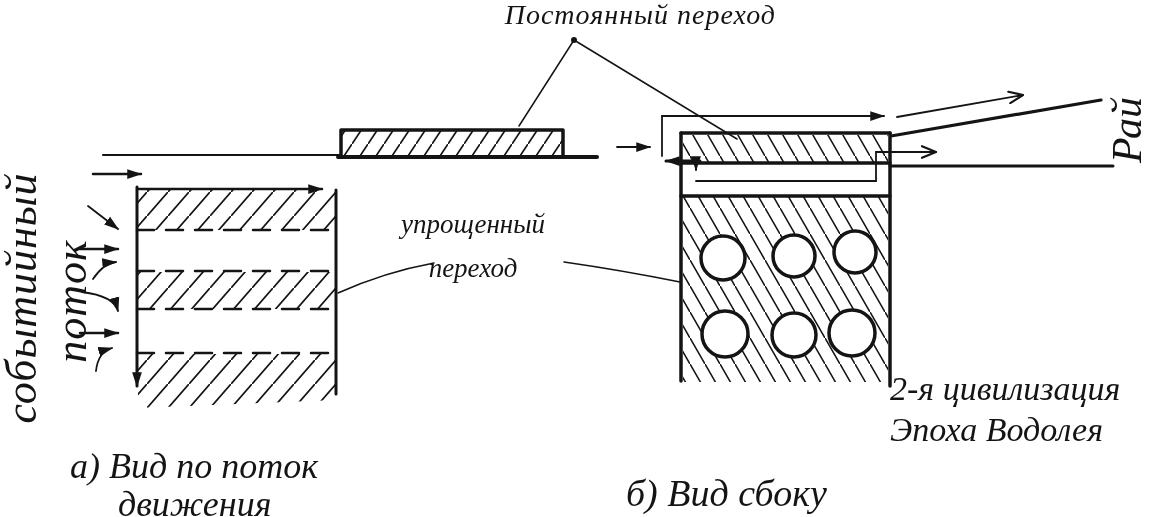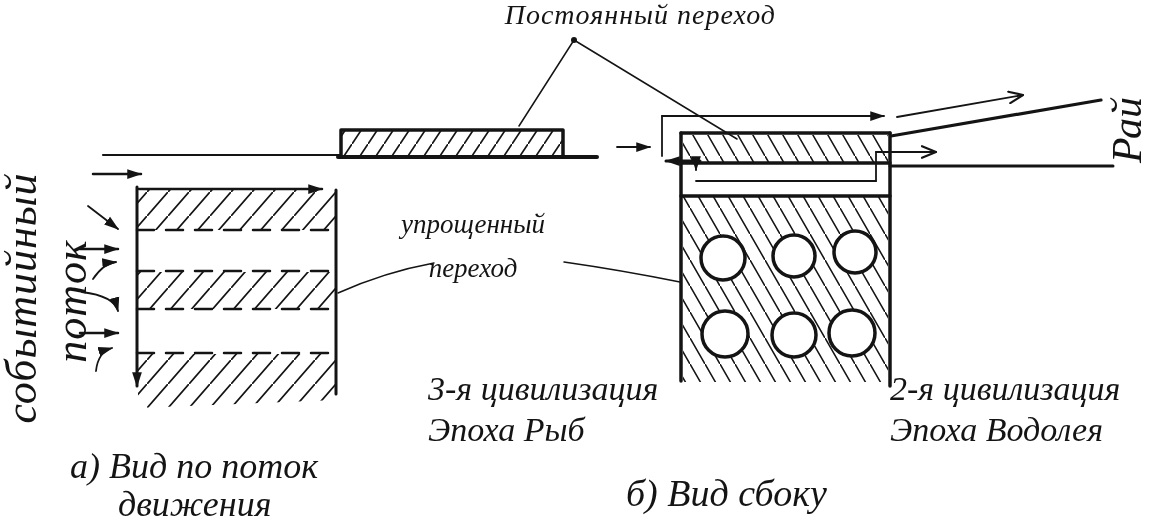--- a/index.html
+++ b/index.html
@@ -156,24 +156,20 @@
   <div class="lbl rot flow1">событийный</div>
   <div class="lbl rot flow2">поток</div>
 
   <div class="lbl simplified">
     <div>упрощенный</div>
     <div>переход</div>
   </div>
 
   <div class="lbl rot paradise">Рай</div>
 
-  <div class="lbl civ civ3">
-    <div>3-я цивилизация</div>
-    <div>Эпоха Рыб</div>
-  </div>
 
   <div class="lbl civ civ4">
     <div>2-я цивилизация</div>
     <div>Эпоха Водолея</div>
   </div>
 
   <div class="lbl capA">
     <div>а) Вид по поток</div>
     <div class="indent">движения</div>
   </div>

